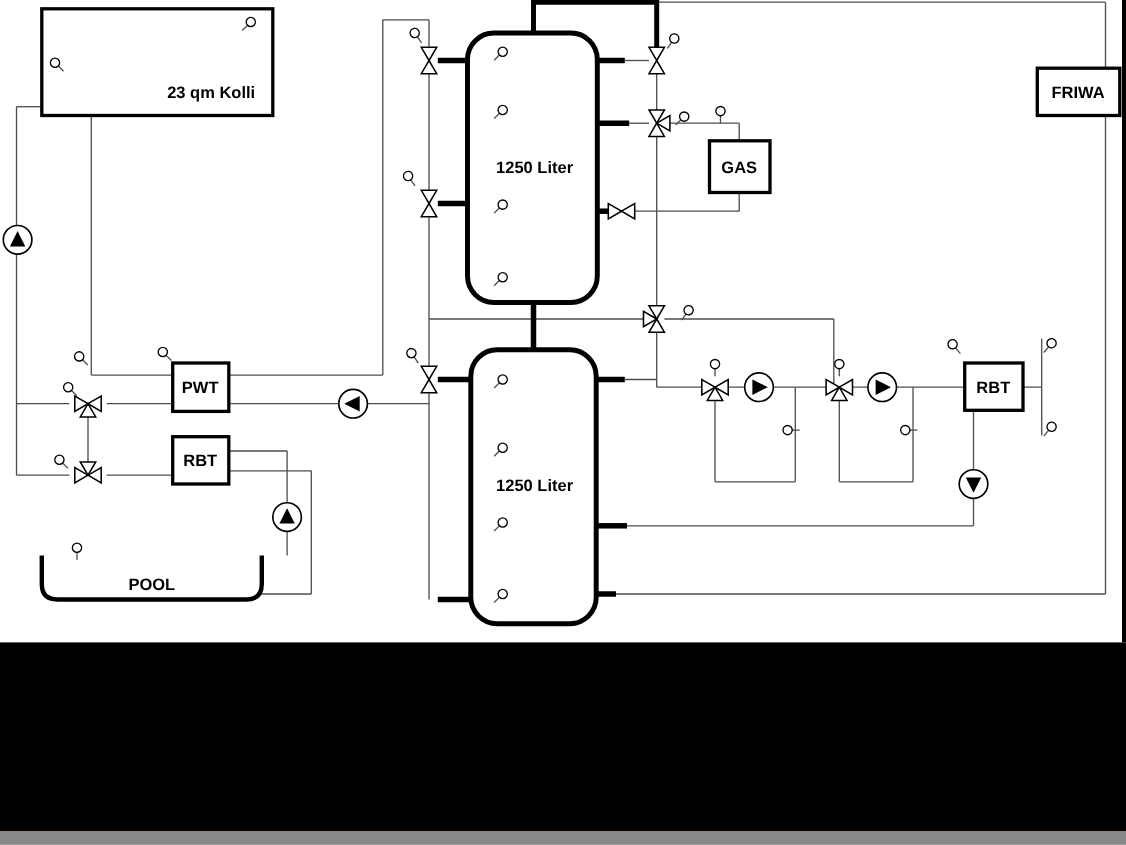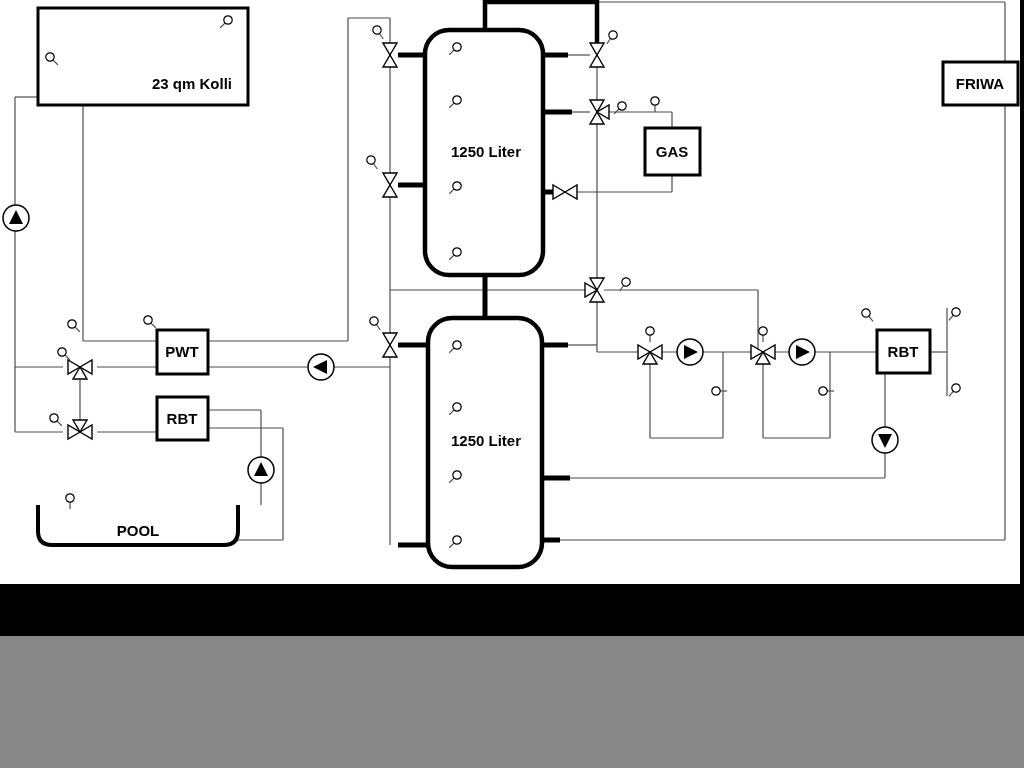--- a/index.html
+++ b/index.html
@@ -1,16 +1,16 @@
 <!DOCTYPE html>
 <html><head>
 <meta charset="utf-8">
 <style>
   html,body{margin:0;padding:0;background:#888;}
-  .page{width:1024px;height:636px;background:#fdba74;position:relative;margin:0 auto;overflow:hidden;}
+  .page{width:1024px;height:756px;background:#fdba74;position:relative;margin:0 auto;overflow:hidden;}
   svg{display:block;}
   .lbl{font-family:"Liberation Sans", sans-serif;font-size:15px;font-weight:700;fill:#000;text-anchor:middle;}
   .thin{stroke:#4d4d4d;stroke-width:1.2;fill:none;}
   .thick{stroke:#000;fill:none;}
   .boxr{fill:#fff;stroke:#000;stroke-width:3;}
   .tank{fill:#fff;stroke:#000;stroke-width:4.5;}
   .valve{fill:#fff;stroke:#000;stroke-width:1.4;}
 </style>
 </head>
 <body>

